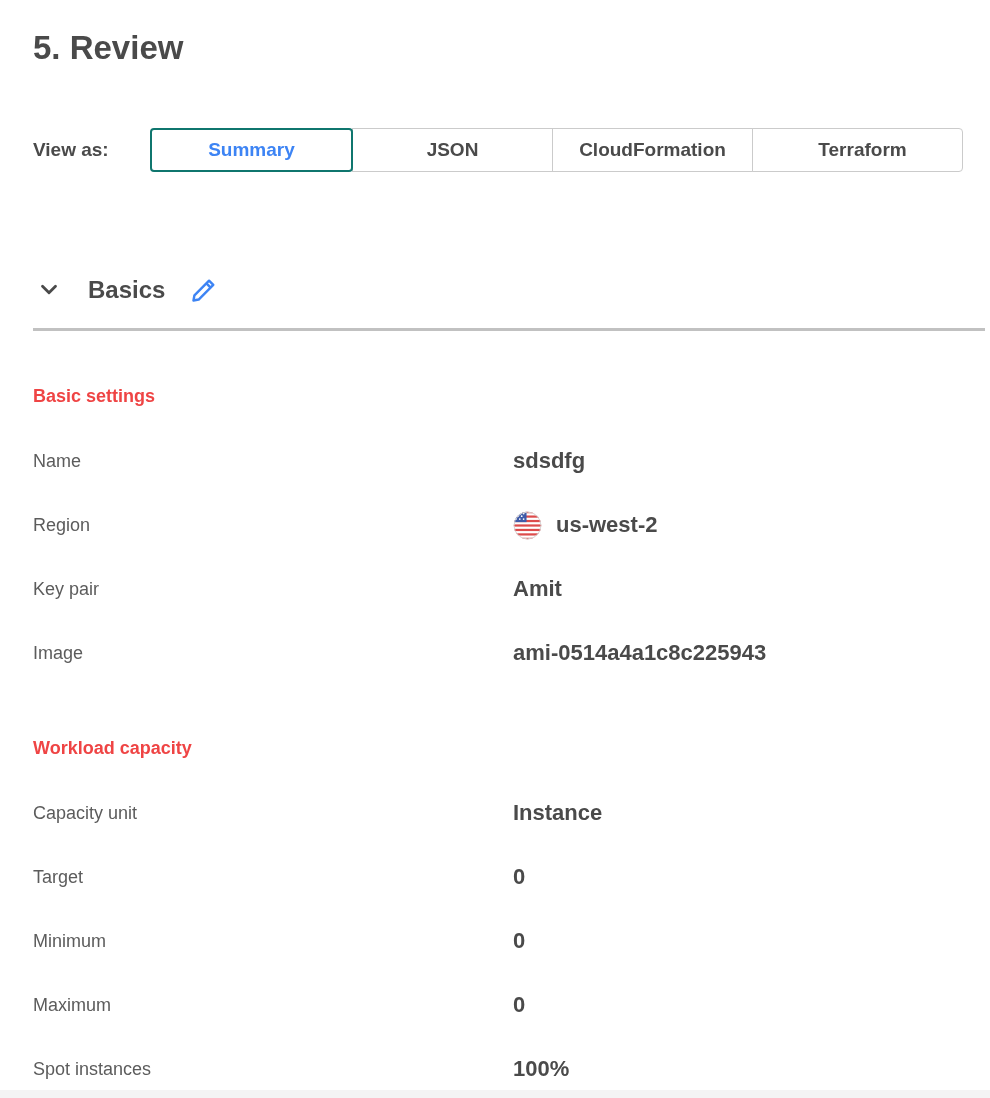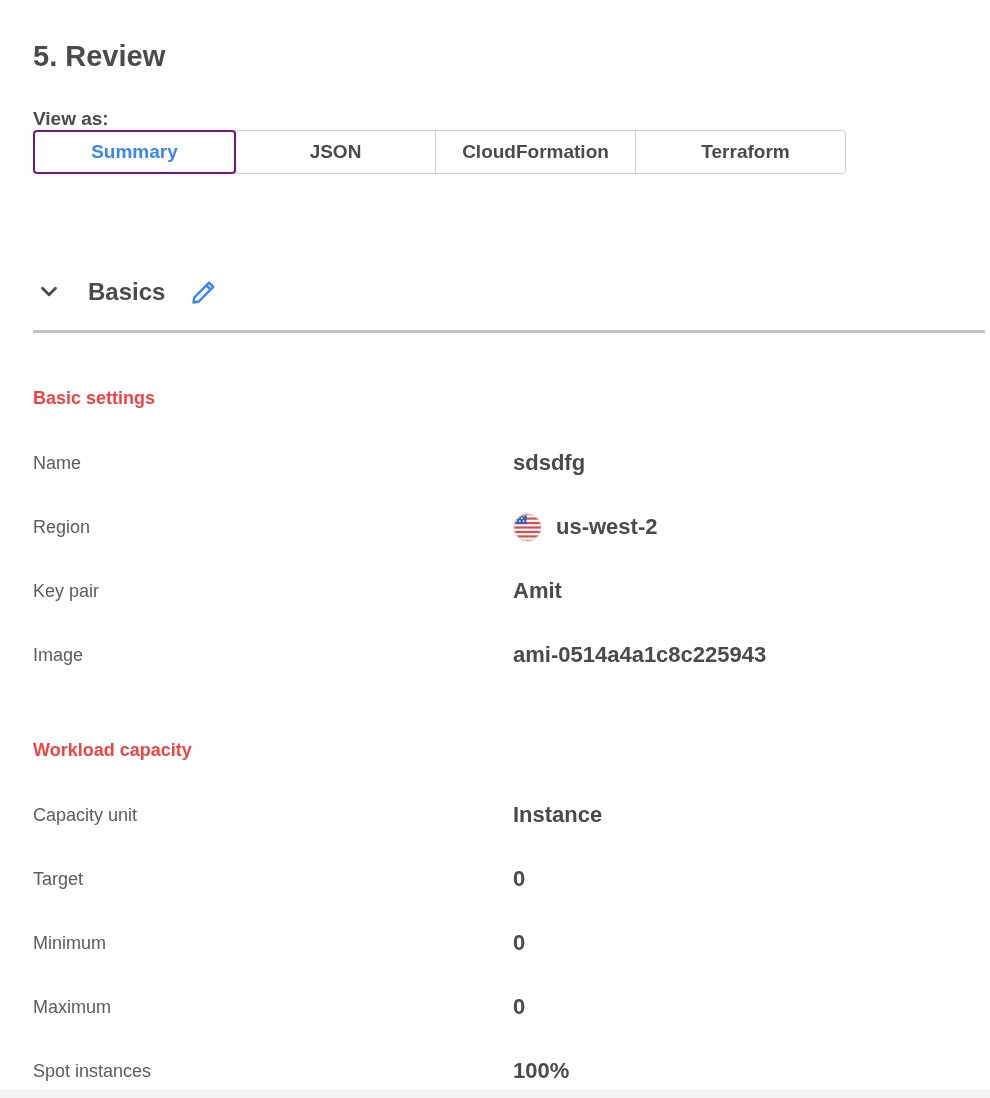--- a/index.html
+++ b/index.html
@@ -9,33 +9,32 @@
     background: #ffffff;
     font-family: "Liberation Sans", sans-serif;
     color: #4a4a4a;
     overflow: hidden;
     position: relative;
   }
   .content { padding: 0 5px 0 33px; }
 
   
   .page-title {
-    margin: 40px 0 0 0;
-    font-size: 29px;
+    margin: 32px 0 0 0;
+    font-size: 33px;
     font-weight: 700;
     line-height: 32px;
     color: #4a4a4a;
   }
 
   
   .viewas-row {
     display: flex;
-    align-items: flex-start;
-    margin-top: 36px;
-    flex-direction: column;
+    align-items: center;
+    margin-top: 64px;
   }
   .viewas-label {
     font-size: 19px;
     font-weight: 700;
     color: #4a4a4a;
     width: 117px;
     flex: none;
   }
   .tabs {
     display: flex;
@@ -53,21 +52,21 @@
     margin-left: -1px;
     font-size: 19px;
     font-weight: 700;
     color: #4a4a4a;
     cursor: pointer;
     position: relative;
   }
   .tab:first-child { margin-left: 0; }
   .tab:last-child { border-radius: 0 4px 4px 0; padding-left: 10px; }
   .tab.selected {
-    border: 2px solid #701a75;
+    border: 2px solid #0f766e;
     border-radius: 4px;
     color: #3d84f4;
     z-index: 2;
   }
 
   
   .section-header {
     display: flex;
     align-items: flex-start;
     margin-top: 104px;

